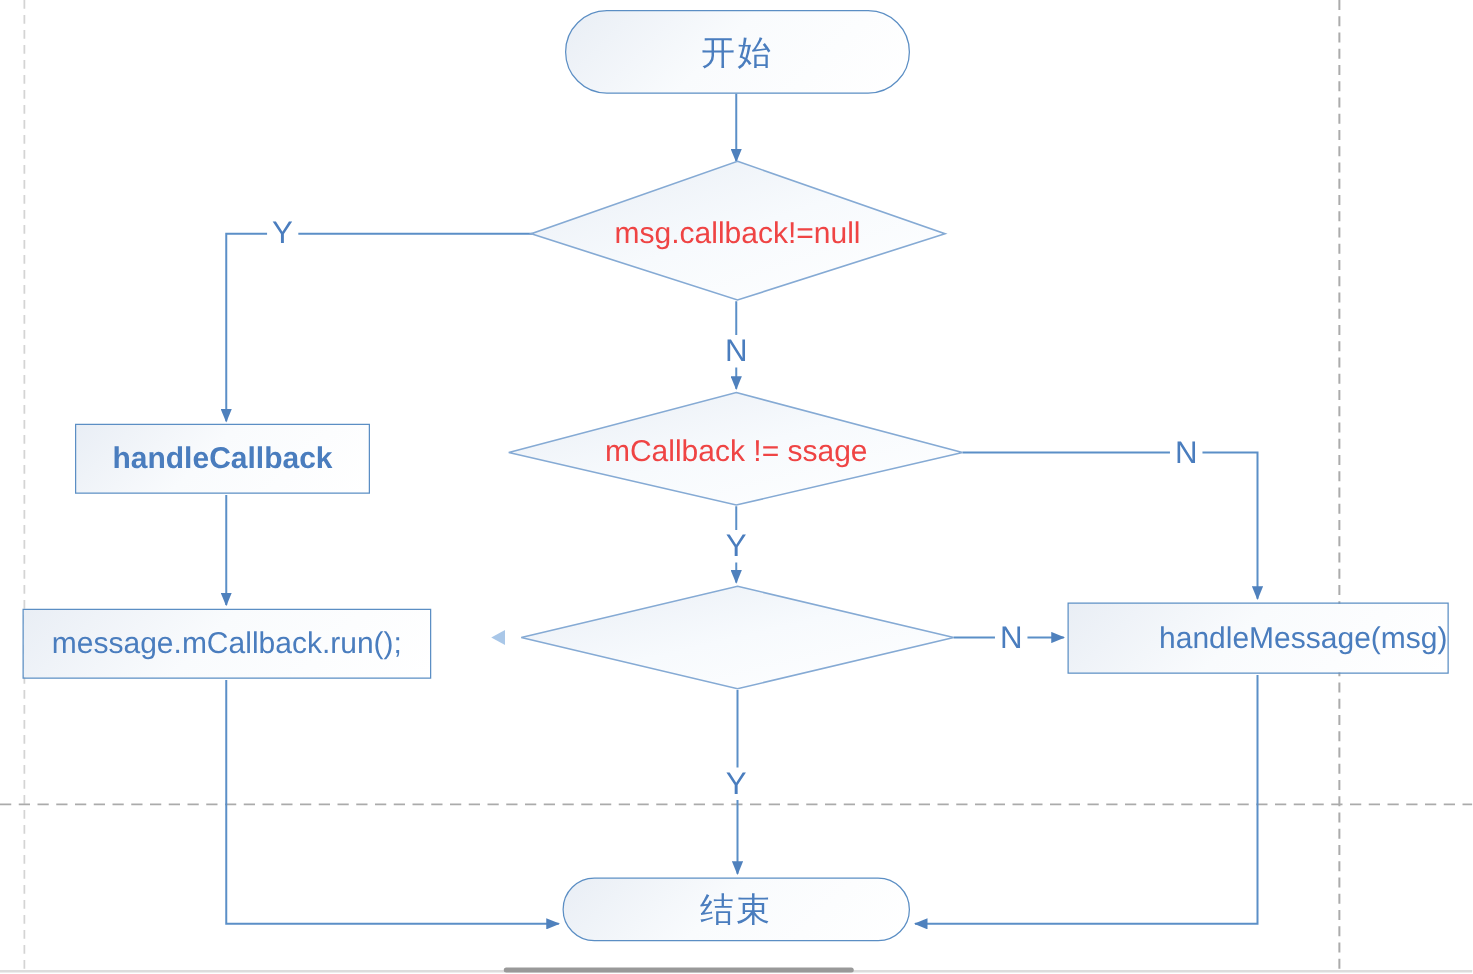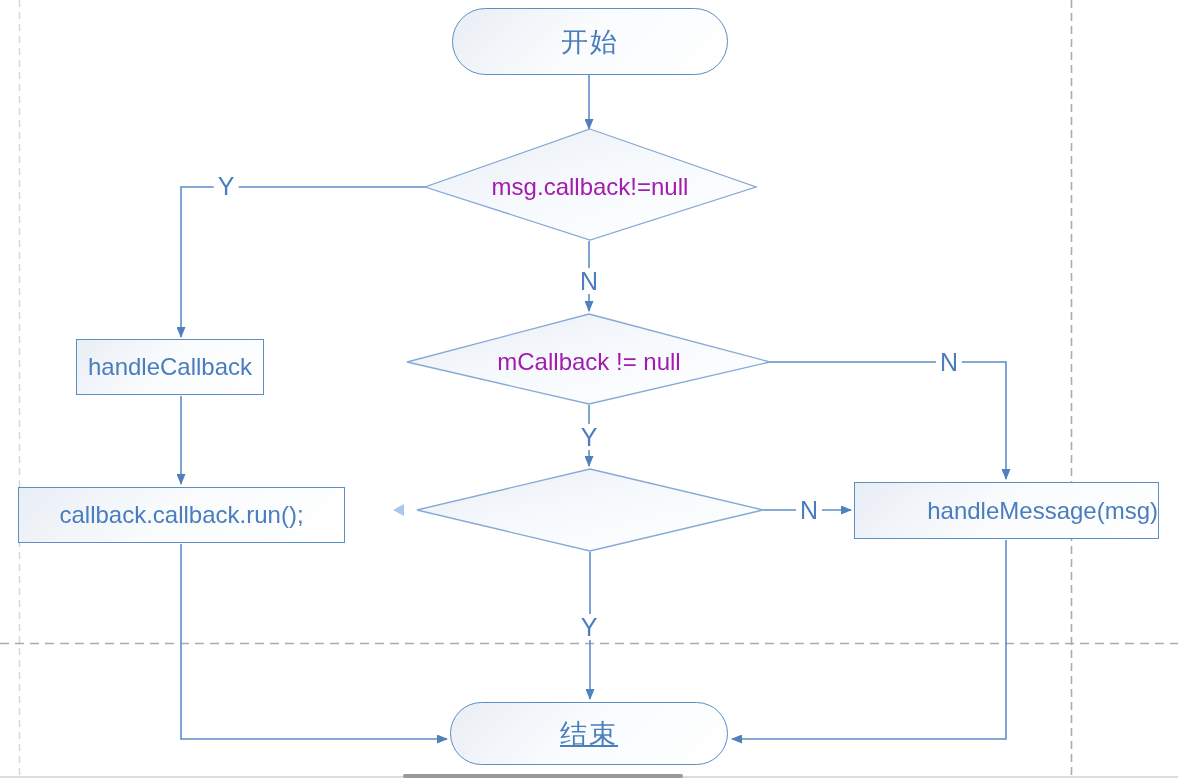--- a/index.html
+++ b/index.html
@@ -37,21 +37,21 @@
   }
   .node.terminal {
     border-radius: 40px;
     font-size: 27px;
     letter-spacing: 2px;
   }
   
   .dtext {
     position: absolute;
     transform: translate(-50%, -50%);
-    color: #a21caf;
+    color: #ef4444;
     font-size: 24px;
     text-align: center;
     white-space: pre-line;
     line-height: 40px;
     pointer-events: none;
   }
   .branch-label {
     position: absolute;
     transform: translate(-50%, -50%);
     color: #4a7dbe;
@@ -117,38 +117,38 @@
       <polygon points="590,129 756,187 590,240 425,187"></polygon>
       <polygon points="589,314 770,362 589,404 407,362"></polygon>
       <polygon points="590,469 763,510 590,551 417,510"></polygon>
     </g>
   </svg>
 
   <div class="node terminal" style="left:452px; top:8px; width:276px; height:67px;">
     <span>开始</span>
   </div>
 
-  <div class="node" style="left:76px; top:339px; width:188px; height:56px;">
+  <div class="node" style="left:60px; top:339px; width:236px; height:56px;font-weight:bold;">
     <span>handleCallback</span>
   </div>
 
   <div class="node" style="left:18px; top:487px; width:327px; height:56px;">
-    <span>callback.callback.run();</span>
+    <span>message.mCallback.run();</span>
   </div>
 
   <div class="node" style="left:854px; top:482px; width:305px; height:57px;justify-content:flex-end;">
     <span>handleMessage(msg)</span>
   </div>
 
-  <div class="node terminal" style="left:450px; top:702px; width:278px; height:63px;text-decoration:underline;">
+  <div class="node terminal" style="left:450px; top:702px; width:278px; height:51px;">
     <span>结束</span>
   </div>
 
   <div class="dtext" style="left:590px; top:187px;">msg.callback!=null</div>
-  <div class="dtext" style="left:589px; top:362px;">mCallback != null</div>
+  <div class="dtext" style="left:589px; top:362px;">mCallback != ssage</div>
 
   <div class="branch-label" style="left:226px; top:186px;">Y</div>
   <div class="branch-label" style="left:589px; top:281px;">N</div>
   <div class="branch-label" style="left:949px; top:362px;">N</div>
   <div class="branch-label" style="left:589px; top:437px;">Y</div>
   <div class="branch-label" style="left:809px; top:510px;">N</div>
   <div class="branch-label" style="left:589px; top:627px;">Y</div>
 
   <div class="hscroll-track"></div>
   <div class="hscroll-thumb"></div>

